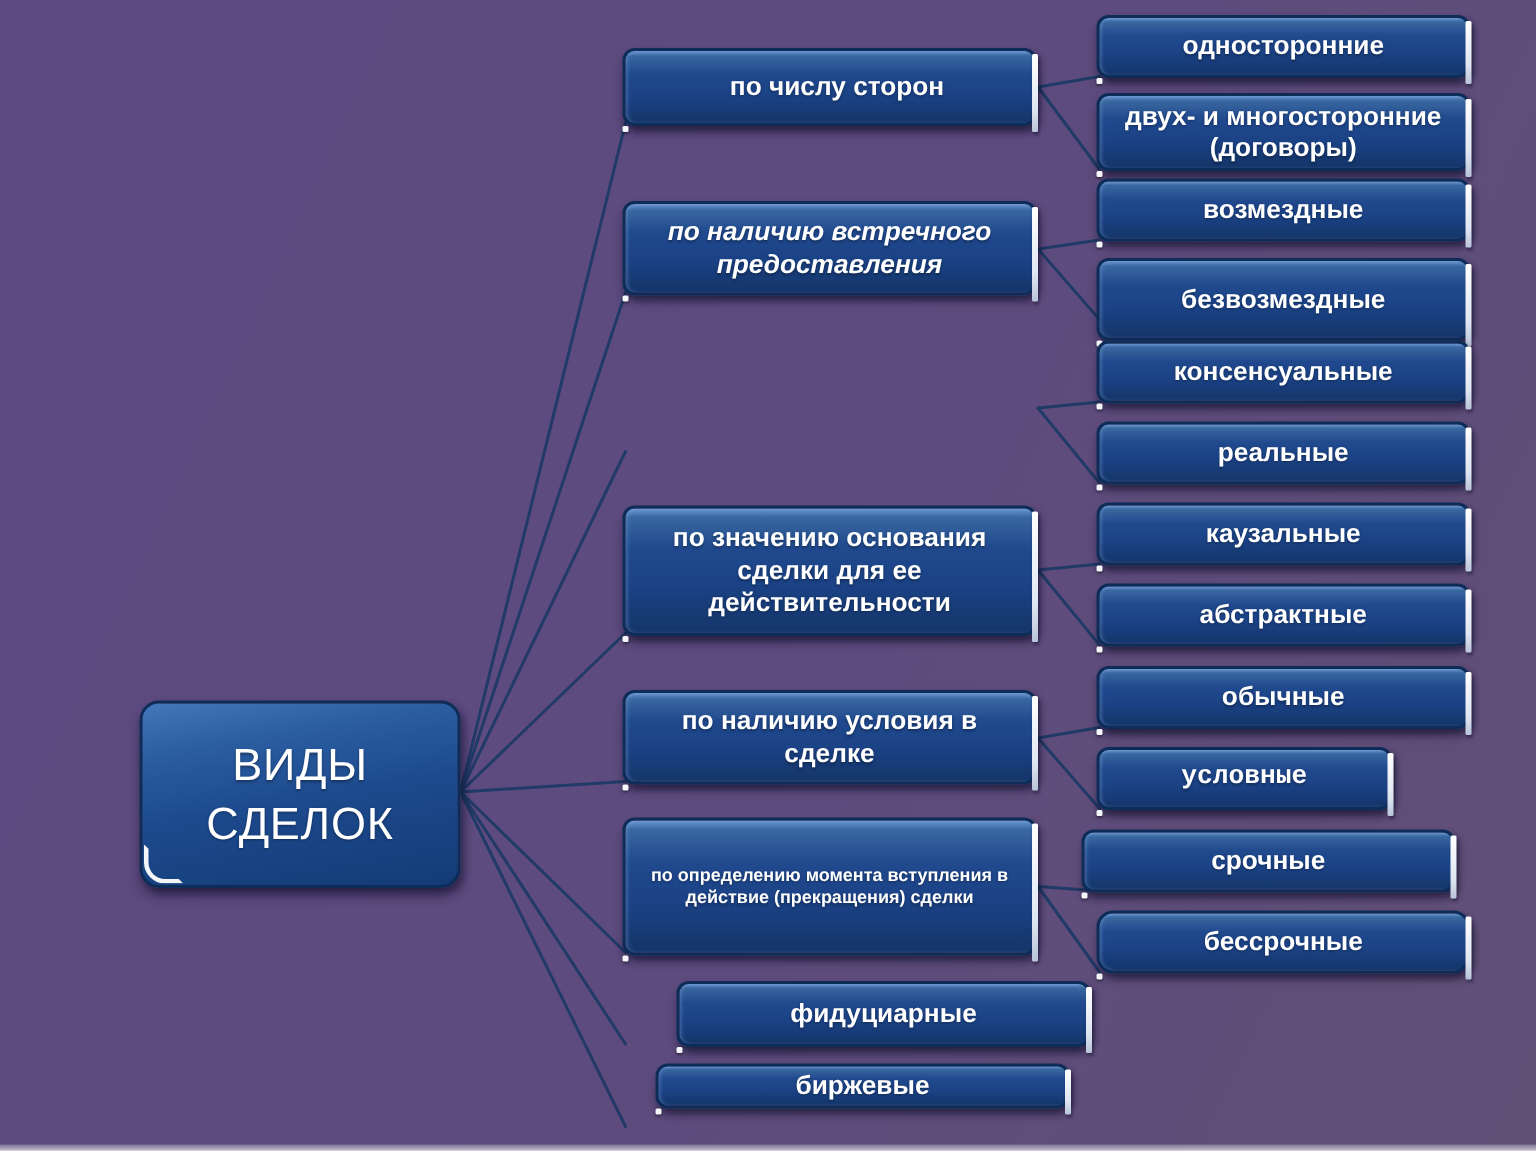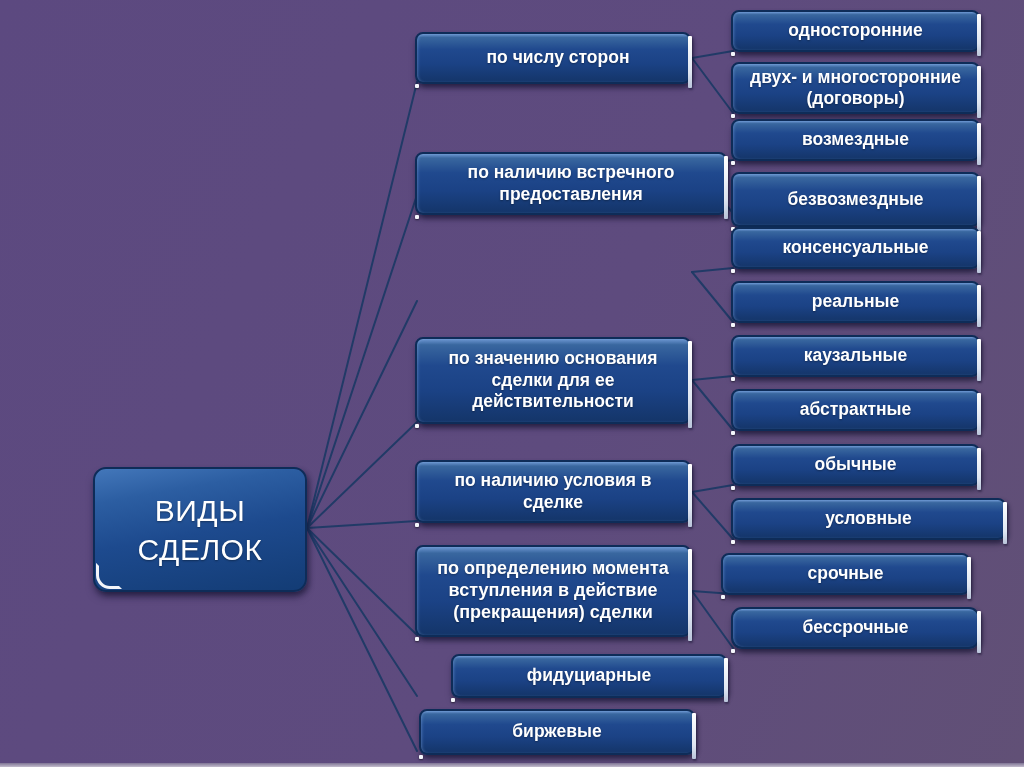--- a/index.html
+++ b/index.html
@@ -113,36 +113,36 @@
     <line x1="692" y1="591" x2="733" y2="648"></line>
   </svg>
 
   <div class="node root" style="left:93px; top:467px; width:214px; height:125px;">
     <span>ВИДЫ СДЕЛОК</span>
   </div>
 
   <div class="node barred dotted" style="left:415px; top:32px;  width:276px; height:52px;padding-left:22px;">
     <span>по числу сторон</span>
   </div>
-  <div class="node barred dotted" style="left:415px; top:152px; width:312px; height:63px;">
+  <div class="node barred dotted" style="left:415px; top:134px; width:276px; height:63px;font-style:italic;">
     <span>по наличию встречного предоставления</span>
   </div>
   <div class="node barred dotted" style="left:415px; top:337px; width:276px; height:87px;">
     <span>по значению основания сделки для ее действительности</span>
   </div>
   <div class="node barred dotted" style="left:415px; top:460px; width:276px; height:63px;">
     <span>по наличию условия в сделке</span>
   </div>
-  <div class="node barred dotted" style="left:415px; top:545px; width:276px; height:92px; font-size:18px;">
+  <div class="node barred dotted" style="left:415px; top:545px; width:276px; height:92px; font-size:12px;">
     <span>по определению момента вступления в действие (прекращения) сделки</span>
   </div>
   <div class="node barred dotted" style="left:415px; top:654px; width:276px; height:44px;margin-left:36px;">
     <span>фидуциарные</span>
   </div>
-  <div class="node barred dotted" style="left:419px; top:709px; width:276px; height:46px;">
+  <div class="node barred dotted" style="left:437px; top:709px; width:276px; height:30px;">
     <span>биржевые</span>
   </div>
 
   <div class="node barred dotted" style="left:731px; top:10px;  width:249px; height:42px;">
     <span>односторонние</span>
   </div>
   <div class="node barred dotted" style="left:731px; top:62px;  width:249px; height:52px;">
     <span>двух- и многосторонние (договоры)</span>
   </div>
   <div class="node barred dotted" style="left:731px; top:119px; width:249px; height:42px;">
@@ -159,21 +159,21 @@
   </div>
   <div class="node barred dotted" style="left:731px; top:335px; width:249px; height:42px;">
     <span>каузальные</span>
   </div>
   <div class="node barred dotted" style="left:731px; top:389px; width:249px; height:42px;">
     <span>абстрактные</span>
   </div>
   <div class="node barred dotted" style="left:731px; top:444px; width:249px; height:42px;">
     <span>обычные</span>
   </div>
-  <div class="node barred dotted" style="left:731px; top:498px; width:275px; height:42px;">
+  <div class="node barred dotted" style="left:731px; top:498px; width:197px; height:42px;font-family:Liberation Mono, monospace;">
     <span>условные</span>
   </div>
   <div class="node barred dotted" style="left:721px; top:553px; width:249px; height:42px;">
     <span>срочные</span>
   </div>
   <div class="node barred dotted" style="left:731px; top:607px; width:249px; height:42px;border-radius:11px;">
     <span>бессрочные</span>
   </div>
 
   <div class="bottom-strip"></div>

